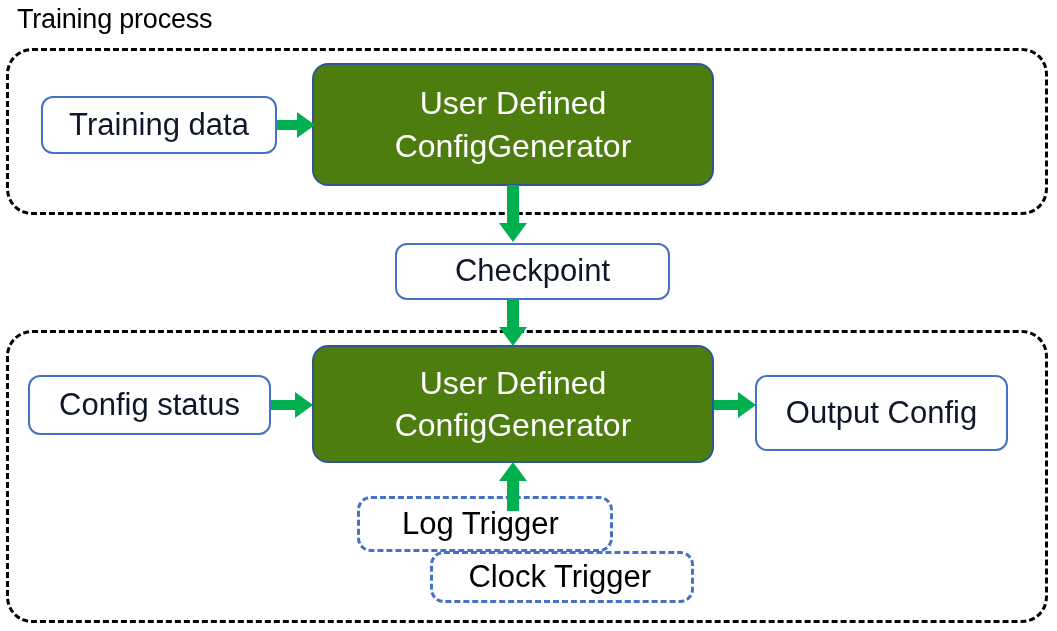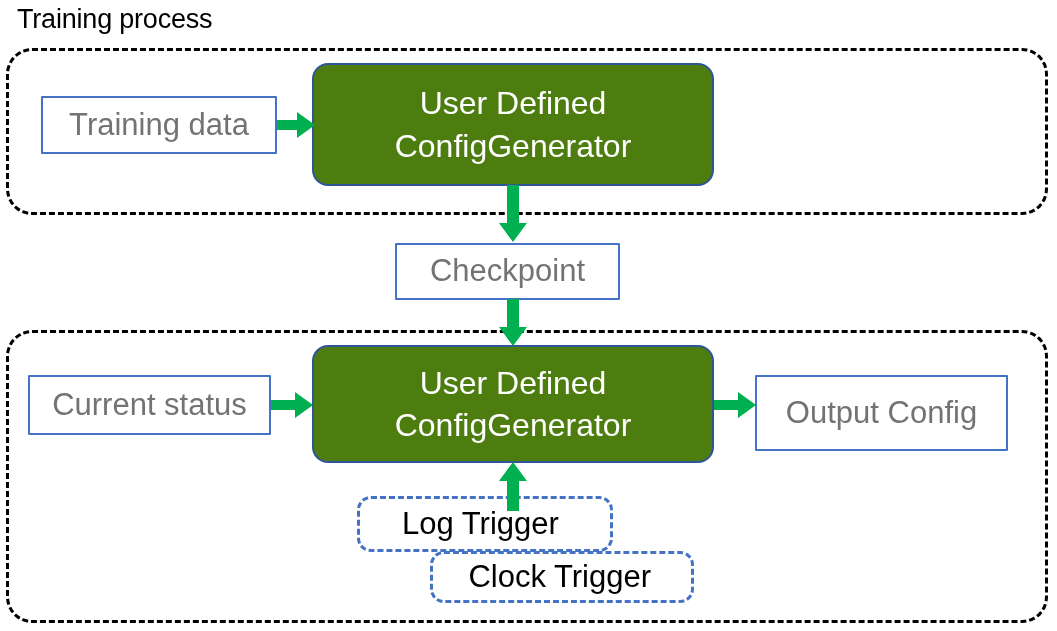--- a/index.html
+++ b/index.html
@@ -35,25 +35,25 @@
     white-space: nowrap;
     letter-spacing: -0.2px;
   }
 
   
   .node-plain {
     position: absolute;
     box-sizing: border-box;
     background: #ffffff;
     border: 2px solid #4472C4;
-    border-radius: 1px;
+    border-radius: 12px;
     display: flex;
     align-items: center;
     justify-content: center;
-    color: #737373;
+    color: #0f172a;
     font-size: 31px;
     line-height: 1.1;
     white-space: nowrap;
   }
 
   
   .node-process {
     position: absolute;
     box-sizing: border-box;
     background: #4d7c0f;
@@ -118,32 +118,32 @@
       <path d="M0 11 H20 V3 L38 16 L20 29 V21 H0 Z" fill="#00B050"></path>
     </svg>
   </div>
 
   <div class="arrow z-top" style="left:497px; top:185px;">
     <svg width="32" height="60" viewBox="0 0 32 60">
       <path d="M10 0 H22 V38 H30 L16 57 L2 38 H10 Z" fill="#00B050"></path>
     </svg>
   </div>
 
-  <div class="node-plain" style="left:395px; top:243px; width:225px; height:57px;">Checkpoint</div>
+  <div class="node-plain" style="left:395px; top:243px; width:275px; height:57px;">Checkpoint</div>
 
   <div class="arrow z-top" style="left:497px; top:299px;">
     <svg width="32" height="50" viewBox="0 0 32 50">
       <path d="M10 0 H22 V28 H30 L16 47 L2 28 H10 Z" fill="#00B050"></path>
     </svg>
   </div>
 
 
   <div class="section-box" style="left:6px; top:330px; width:1042px; height:293px;"></div>
 
-  <div class="node-plain" style="left:28px; top:375px; width:243px; height:60px;">Current status</div>
+  <div class="node-plain" style="left:28px; top:375px; width:243px; height:60px;">Config status</div>
 
   <div class="node-process" style="left:312px; top:345px; width:402px; height:118px;">
     <span class="ln">User Defined</span>
     <span class="ln">ConfigGenerator</span>
   </div>
 
   <div class="arrow z-top" style="left:271px; top:389px;">
     <svg width="44" height="32" viewBox="0 0 44 32">
       <path d="M0 11 H24 V3 L42 16 L24 29 V21 H0 Z" fill="#00B050"></path>
     </svg>

